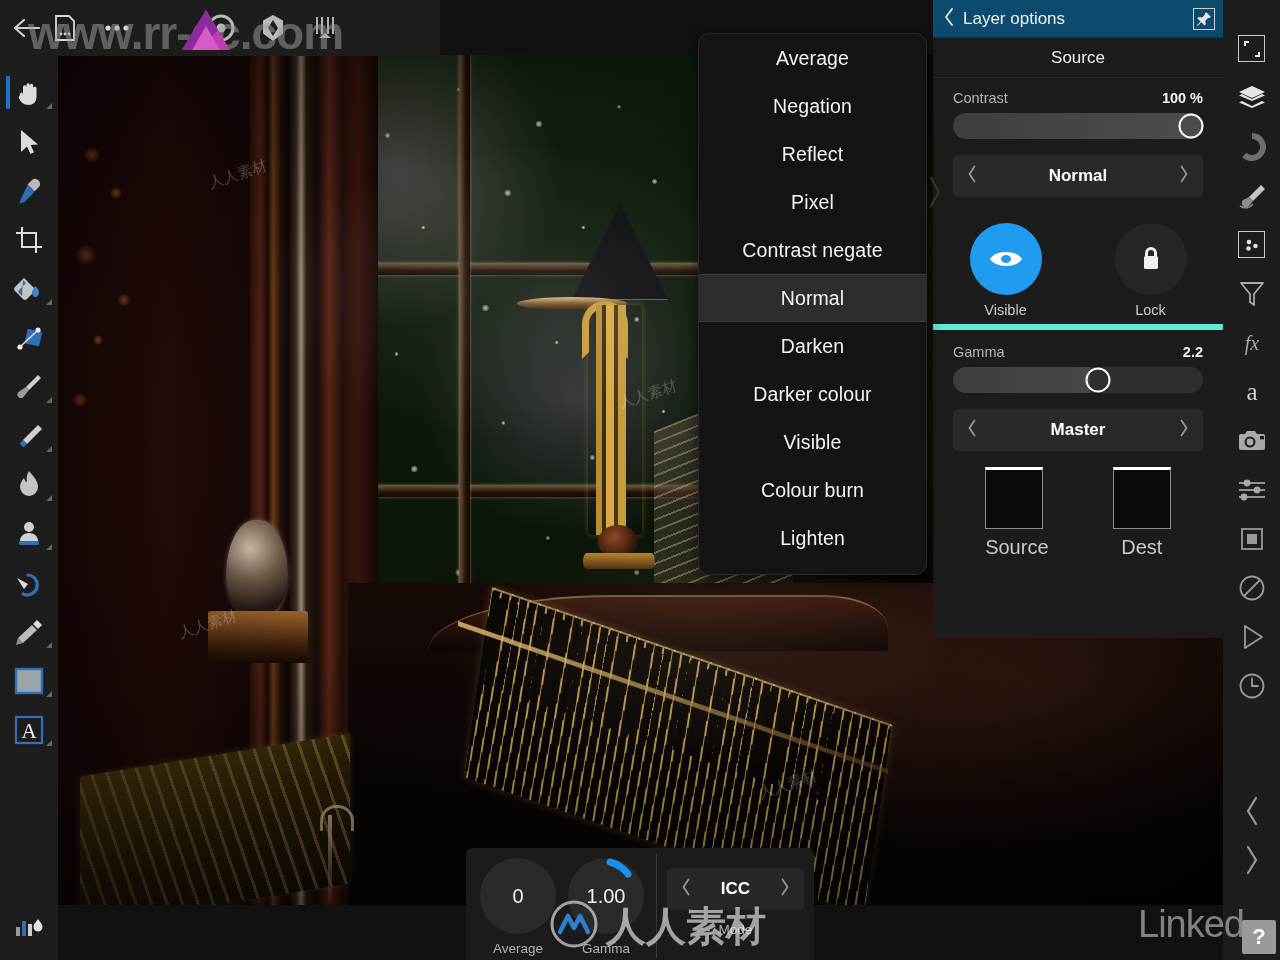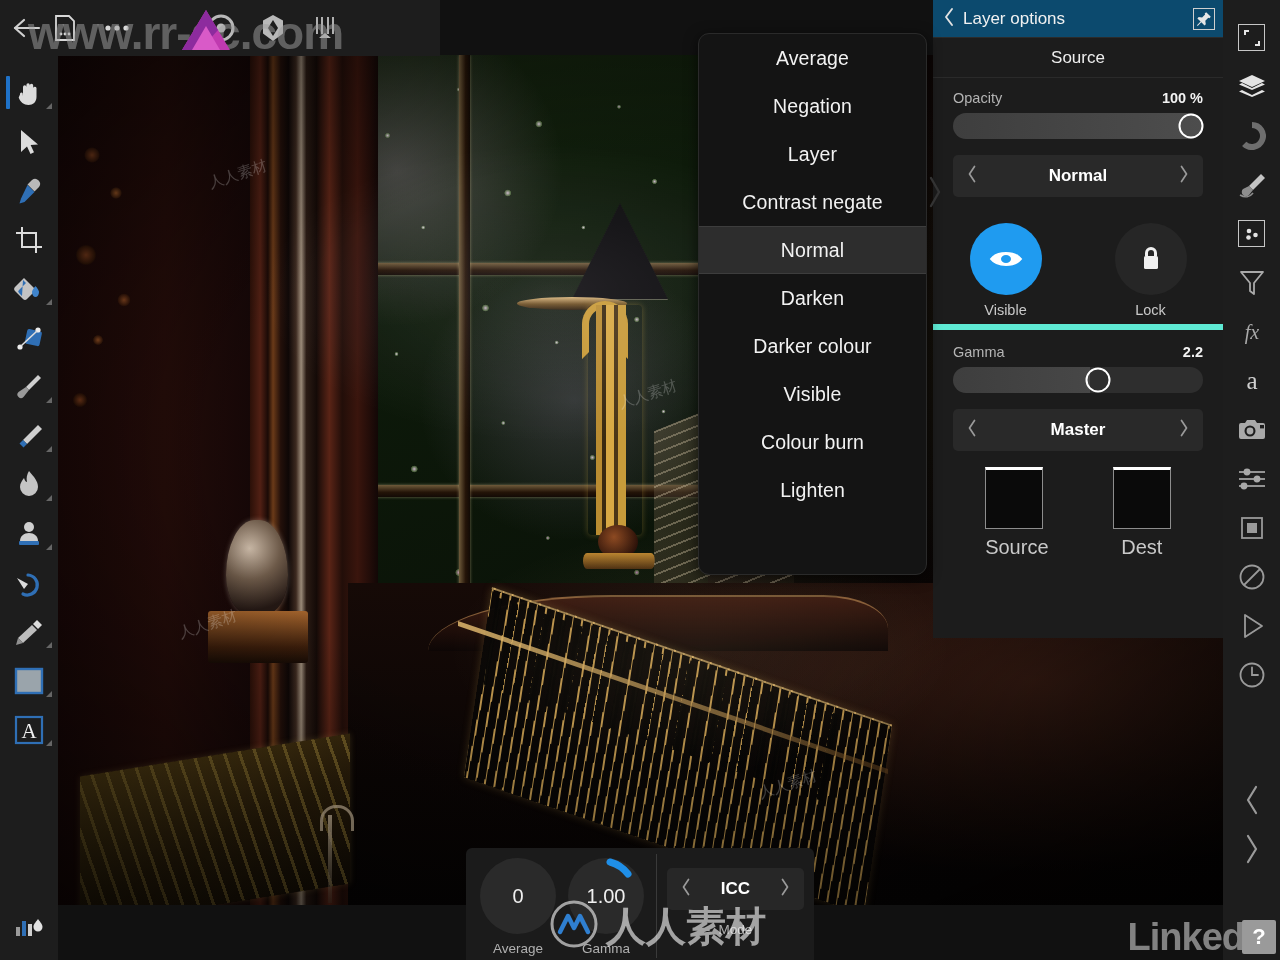--- a/index.html
+++ b/index.html
@@ -416,21 +416,21 @@
     margin-bottom: 7px;
   }
   .sw .sl { color: #c9c9c9; font-size: 20px; }
 
   
   .rightbar {
     position: absolute; right: 0; top: 0;
     width: 57px; height: 960px;
     background: #1d1d1d;
     z-index: 38;
-    padding-top: 13px;
+    padding-top: 24px;
   }
   .rtool {
     width: 57px; height: 49px;
     display: flex; align-items: center; justify-content: center;
     color: #b8b8b8;
   }
   .rtool .framed {
     width: 27px; height: 27px;
     border: 1.5px solid #c6c6c6;
     display: flex; align-items: center; justify-content: center;
@@ -498,22 +498,22 @@
     position: absolute; left: 548px; top: 898px;
     z-index: 45; pointer-events: none;
     display: flex; align-items: center; gap: 6px;
   }
   .wm-cn {
     font-size: 40px; font-weight: bold;
     color: rgba(255,255,255,.60);
     white-space: nowrap;
   }
   .wm-linked {
-    position: absolute; right: 36px; bottom: 1px;
-    font-size: 38px; font-weight: bold;
+    position: absolute; right: 36px; bottom: 14px;
+    font-size: 38px; font-weight: normal;
     color: rgba(150,150,150,.85);
     z-index: 44; pointer-events: none;
     letter-spacing: -1px;
     margin-left: 24px;
   }
   .wm-tile {
     position: absolute;
     z-index: 20; pointer-events: none;
     opacity: .22;
     color: #ffffff;
@@ -727,21 +727,22 @@
         <rect x="9" y="8" width="4" height="15" fill="#2f6fb5"></rect>
         <rect x="15" y="11" width="4" height="12" fill="#cfcfcf"></rect>
         <path d="M25 6 c3 4 4.5 5.5 4.5 8 a4.5 4.5 0 01-9 0 c0-2.5 1.5-4 4.5-8z" fill="#e2e2e2"></path>
       </svg>
     </div>
   </div>
 
   <div class="blendmenu">
     <div class="bm-item">Average</div>
     <div class="bm-item">Negation</div>
-    <div class="bm-item">Layer</div>
+    <div class="bm-item">Reflect</div>
+    <div class="bm-item">Pixel</div>
     <div class="bm-item">Contrast negate</div>
     <div class="bm-item selected">Normal</div>
     <div class="bm-item">Darken</div>
     <div class="bm-item">Darker colour</div>
     <div class="bm-item">Visible</div>
     <div class="bm-item">Colour burn</div>
     <div class="bm-item">Lighten</div>
   </div>
   <div class="menu-handle">
     <svg width="14" height="34" viewBox="0 0 14 34" fill="none" stroke="#333" stroke-width="2.4" stroke-linecap="round" stroke-linejoin="round">
@@ -761,21 +762,21 @@
         <svg width="16" height="16" viewBox="0 0 16 16" fill="#e6e6e6">
           <path d="M10.2 1.2 l4.6 4.6 -1.4 1.4 -1.1-.4 -3 3 .5 3.4 -1.3 1.3 -3.2-3.2 -3.6 3.6 -.7-.7 3.6-3.6 -3.2-3.2 1.3-1.3 3.4 .5 3-3 -.4-1.1z"></path>
         </svg>
       </span>
     </div>
 
     <div class="panel-sub">Source</div>
 
     <div class="panel-body">
       <div class="row-label">
-        <span>Opacity</span>
+        <span>Contrast</span>
         <span class="val">100 %</span>
       </div>
       <div class="slider">
         <span class="knob" style="left:95%"></span>
       </div>
 
       <div class="stepper">
         <span class="ar">
           <svg width="10" height="18" viewBox="0 0 10 18" fill="none" stroke="#9a9a9a" stroke-width="1.7" stroke-linecap="round" stroke-linejoin="round">
               <path d="M7.5 1.5 L2.5 9 L7.5 16.5"></path>

